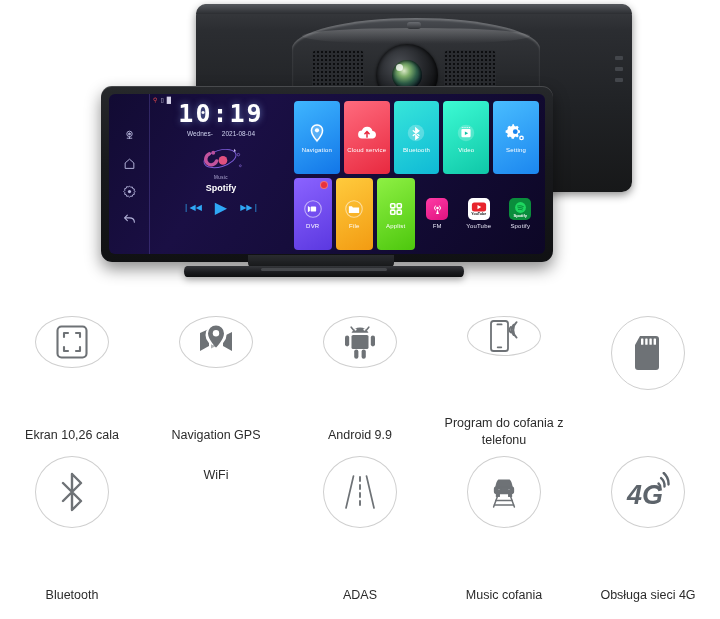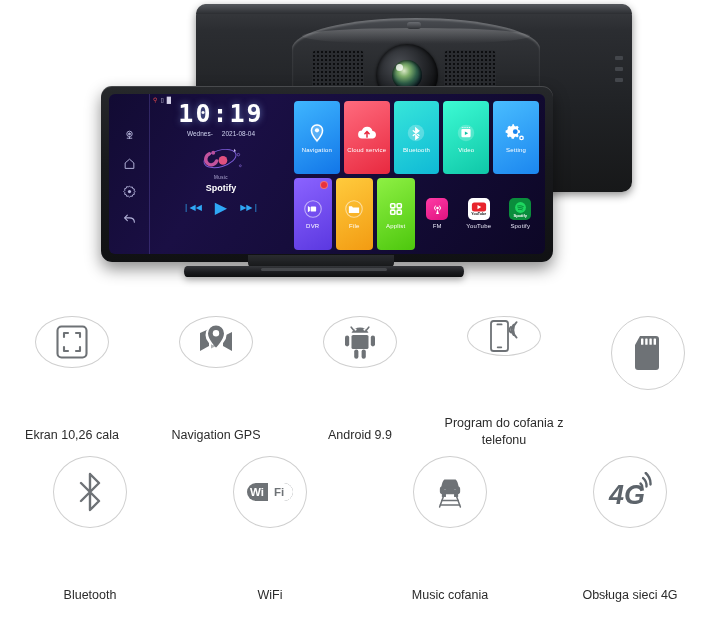--- a/index.html
+++ b/index.html
@@ -455,31 +455,33 @@
     <div class="fcell">
       <div class="circle">
         <svg width="30" height="40" viewBox="0 0 30 40" fill="none" stroke="#6e7276" stroke-width="2.4" stroke-linejoin="round" stroke-linecap="round">
           <path d="M15 2v36l9-9-18-18M15 2l9 9-18 18 9-9"></path>
         </svg>
       </div>
       <div class="flabel">Bluetooth</div>
     </div>
 
     <div class="fcell">
-      <div class="circle">
-        <svg width="48" height="24" viewBox="0 0 48 24">
-          <rect x="1" y="3" width="46" height="18" rx="9" fill="#6e7276"></rect>
-          <text x="11" y="16.4" font-family="Liberation Sans, sans-serif" font-size="11.5" font-weight="bold" fill="#fff" text-anchor="middle">Wi</text>
-          <path d="M22 3h16a9 9 0 019 9 9 9 0 01-9 9H22z" fill="#fff"></path>
-          <text x="33" y="16.4" font-family="Liberation Sans, sans-serif" font-size="11.5" font-weight="bold" fill="#6e7276" text-anchor="middle">Fi</text>
-        </svg>
-      </div>
       <div class="flabel">WiFi</div>
     </div>
 
+    <div class="fcell">
+      <div class="circle">
+        <svg width="40" height="40" viewBox="0 0 40 40" fill="none" stroke="#6e7276" stroke-width="1.7" stroke-linecap="round">
+          <path d="M13.5 4L6 36"></path>
+          <path d="M26.5 4L34 36"></path>
+          <path d="M20 5v4M20 13v4M20 21v4M20 29v4" stroke-width="1.9"></path>
+        </svg>
+      </div>
+      <div class="flabel">ADAS</div>
+    </div>
 
     <div class="fcell">
       <div class="circle">
         <svg width="40" height="40" viewBox="0 0 40 40" fill="none" stroke="#6e7276" stroke-width="1.5">
           <path d="M12 15.4c.6-3.4 1.5-6.2 2.6-7.1h10.8c1.1.9 2 3.7 2.6 7.1z" fill="#6e7276"></path>
           <rect x="10.6" y="15" width="18.8" height="6.6" rx="2" fill="#6e7276"></rect>
           <rect x="12.6" y="21.6" width="2.6" height="2.6" fill="#6e7276"></rect>
           <rect x="24.8" y="21.6" width="2.6" height="2.6" fill="#6e7276"></rect>
           <rect x="13.4" y="17.1" width="3.2" height="1.6" rx=".7" fill="#fff"></rect>
           <rect x="23.4" y="17.1" width="3.2" height="1.6" rx=".7" fill="#fff"></rect>

